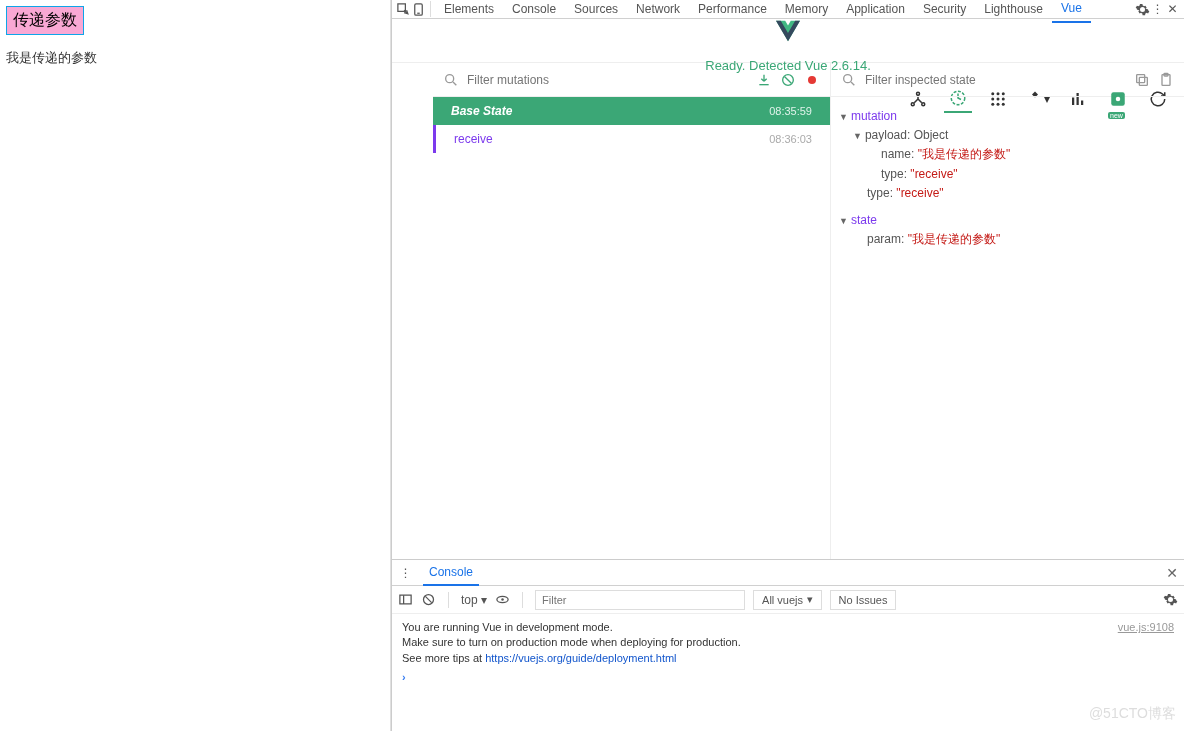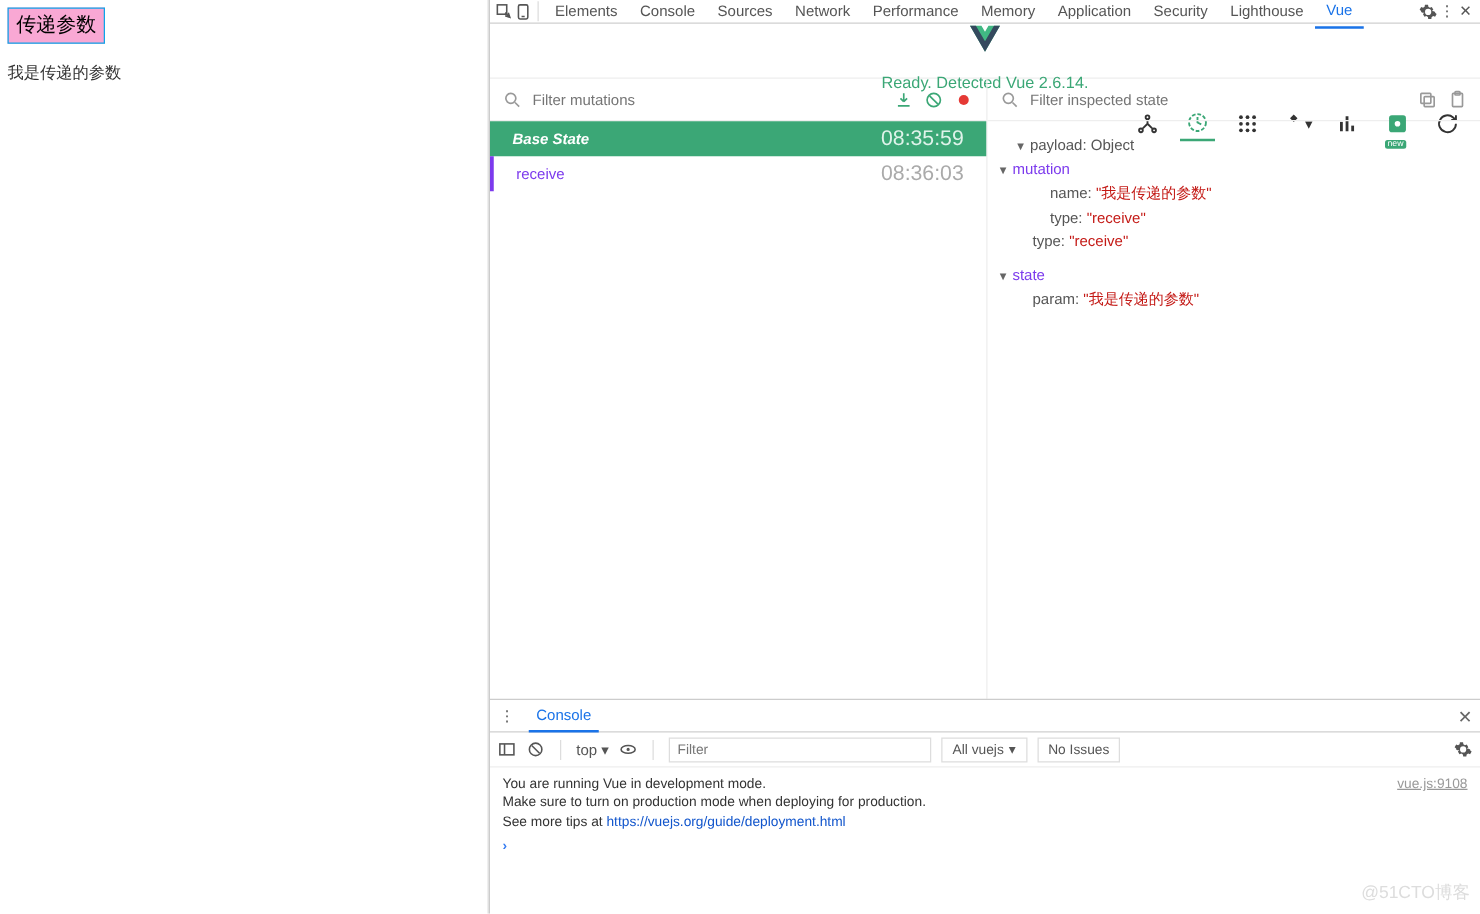--- a/index.html
+++ b/index.html
@@ -16,28 +16,28 @@
 .ic svg { width:100%; height:100%; }
 .vue-status { height:44px; display:flex; align-items:center; padding:0 12px; border-bottom:1px solid #eee; gap:12px;flex-direction:column; }
 .vue-logo svg { width:24px; height:24px; }
 .vue-ready { color:#3ba776; font-size:13px; }
 .vue-tools { margin-left:auto; display:flex; align-items:center; gap:12px; }
 .vt-ic { width:28px; height:28px; display:flex; align-items:center; justify-content:center; cursor:pointer; }
 .vt-ic.active { border-bottom:2px solid #3ba776; color:#3ba776; }
 .vt-ic svg { width:18px; height:18px; }
 .new-badge { position:relative; }
 .new-badge::after { content:"new"; position:absolute; bottom:-6px; left:4px; font-size:7px; background:#3ba776; color:#fff; padding:0 2px; border-radius:2px; }
-.vue-body { flex:1; display:flex; min-height:0; }
+.vue-body { flex:1; display:flex; min-height:0;margin-left:41px; }
 .mut-col { width:398px; border-right:1px solid #eee; display:flex; flex-direction:column; }
 .insp-col { flex:1; display:flex; flex-direction:column; }
 .filter-row { height:34px; display:flex; align-items:center; padding:0 10px; border-bottom:1px solid #eee; gap:8px; color:#999; }
 .filter-row input { border:none; outline:none; flex:1; font-size:12px; color:#555; }
 .fr-ic { width:16px; height:16px; display:flex; align-items:center; justify-content:center; cursor:pointer; }
 .mut-item { height:28px; display:flex; align-items:center; padding:0 18px; font-family:Menlo,Consolas,monospace; font-size:12px; }
-.mut-item .time { margin-left:auto; font-size:17px; }
+.mut-item .time { margin-left:auto; font-size:11px; }
 .mut-base { background:#3ba776; color:#fff; font-style:italic; font-weight:bold; }
 .mut-base .time { color:#dff3ea; font-style:normal; font-weight:normal; }
 .mut-rec { border-left:3px solid #7c3aed; color:#7c3aed; }
 .mut-rec .time { color:#aaa; }
 .state-tree { padding:10px 8px; font-family:Menlo,Consolas,monospace; font-size:12px; line-height:1.6; }
 .st-row { white-space:nowrap; }
 .caret { color:#666; margin-right:3px; font-size:9px; }
 .k-node { color:#7c3aed; }
 .k-key { color:#555; }
 .k-obj { color:#555; }
@@ -217,22 +217,22 @@
             </svg>
           </span>
         <span class="fr-ic" style="color:#999">
             <svg viewBox="0 0 24 24" fill="none" stroke="currentColor" stroke-width="2">
               <rect x="6" y="4" width="12" height="16" rx="1"></rect>
               <rect x="9" y="2" width="6" height="4" rx="1"></rect>
             </svg>
           </span>
       </div>
       <div class="state-tree">
+        <div class="st-row"><span class="caret">▼</span><span class="k-node">mutation</span></div>
         <div class="st-row ind1"><span class="caret">▼</span><span class="k-key">payload</span><span class="k-key">: </span><span class="k-obj">Object</span></div>
-        <div class="st-row"><span class="caret">▼</span><span class="k-node">mutation</span></div>
         <div class="st-row ind3"><span class="k-key">name</span><span class="k-key">: </span><span class="k-str">"<span>我是传递的参数</span>"</span></div>
         <div class="st-row ind3"><span class="k-key">type</span><span class="k-key">: </span><span class="k-str">"<span>receive</span>"</span></div>
         <div class="st-row ind2"><span class="k-key">type</span><span class="k-key">: </span><span class="k-str">"<span>receive</span>"</span></div>
         <div style="height:8px"></div>
         <div class="st-row"><span class="caret">▼</span><span class="k-node">state</span></div>
         <div class="st-row ind2"><span class="k-key">param</span><span class="k-key">: </span><span class="k-str">"<span>我是传递的参数</span>"</span></div>
       </div>
     </div>
   </div>
 

